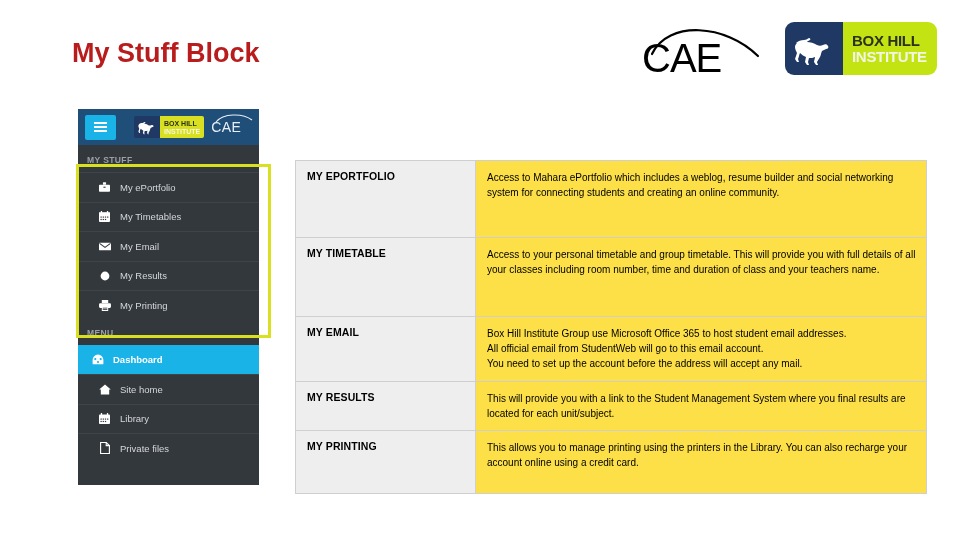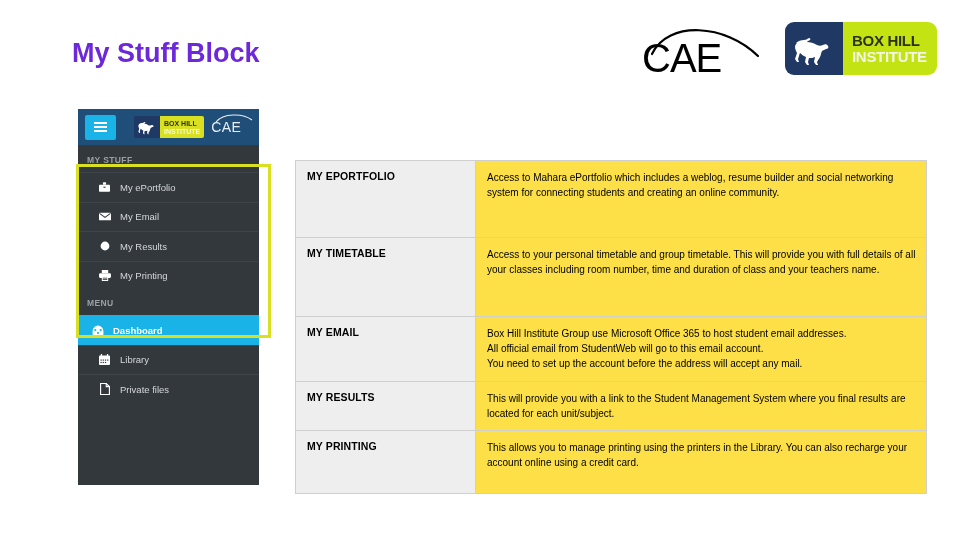--- a/index.html
+++ b/index.html
@@ -15,21 +15,21 @@
     overflow: hidden;
   }
 
   
   #slide-title {
     position: absolute;
     left: 72px;
     top: 38px;
     font-size: 27px;
     font-weight: bold;
-    color: #6d28d9;
+    color: #b91c1c;
     letter-spacing: 0px;
     white-space: nowrap;
   }
 
   
   #cae-logo {
     position: absolute;
     left: 634px;
     top: 18px;
     width: 132px;
@@ -298,20 +298,40 @@
       <span class="ni-icon">
         <svg width="11" height="10" viewBox="0 0 14 12">
             <rect x="0" y="3" width="14" height="9" rx="1" fill="#fff"></rect>
             <rect x="5" y="0" width="4" height="3" rx="0.6" fill="#fff"></rect>
             <rect x="5.6" y="5.6" width="2.8" height="1.4" fill="#33383d"></rect>
           </svg>
       </span>
       <span>My ePortfolio</span>
     </div>
 
+    <div class="nav-item">
+      <span class="ni-icon">
+        <svg width="11" height="11" viewBox="0 0 12 12">
+            <rect x="0" y="1.5" width="12" height="10.5" rx="1" fill="#fff"></rect>
+            <rect x="0" y="1.5" width="12" height="3" fill="#fff"></rect>
+            <rect x="2" y="0" width="1.4" height="2.6" fill="#fff"></rect>
+            <rect x="8.6" y="0" width="1.4" height="2.6" fill="#fff"></rect>
+            <g fill="#33383d">
+              <rect x="1.6" y="6" width="1.4" height="1.3"></rect>
+              <rect x="4" y="6" width="1.4" height="1.3"></rect>
+              <rect x="6.4" y="6" width="1.4" height="1.3"></rect>
+              <rect x="8.8" y="6" width="1.4" height="1.3"></rect>
+              <rect x="1.6" y="8.6" width="1.4" height="1.3"></rect>
+              <rect x="4" y="8.6" width="1.4" height="1.3"></rect>
+              <rect x="6.4" y="8.6" width="1.4" height="1.3"></rect>
+            </g>
+          </svg>
+      </span>
+      <span>My Timetables</span>
+    </div>
 
     <div class="nav-item">
       <span class="ni-icon">
         <svg width="12" height="9" viewBox="0 0 14 10">
             <rect x="0" y="0.5" width="14" height="9" rx="1" fill="#fff"></rect>
             <path d="M0.6 1.4 L7 6 L13.4 1.4" stroke="#33383d" stroke-width="1.3" fill="none"></path>
           </svg>
       </span>
       <span>My Email</span>
     </div>
@@ -347,20 +367,28 @@
         <svg width="12" height="11" viewBox="0 0 12 11">
             <path d="M6 0.6 A5.4 5.4 0 0 1 11.4 6 L11.4 9.4 A0.9 0.9 0 0 1 10.5 10.3 L1.5 10.3 A0.9 0.9 0 0 1 0.6 9.4 L0.6 6 A5.4 5.4 0 0 1 6 0.6 Z" fill="#fff"></path>
             <circle cx="3.3" cy="5.1" r="1.1" fill="#19b3e8"></circle>
             <circle cx="8.7" cy="5.1" r="1.1" fill="#19b3e8"></circle>
             <circle cx="6" cy="8" r="1.1" fill="#19b3e8"></circle>
           </svg>
       </span>
       <span>Dashboard</span>
     </div>
 
+    <div class="nav-item">
+      <span class="ni-icon">
+        <svg width="12" height="11" viewBox="0 0 12 11">
+            <path d="M6 0.4 L0.2 5.4 L1.8 5.4 L1.8 10.6 L10.2 10.6 L10.2 5.4 L11.8 5.4 Z" fill="#fff"></path>
+          </svg>
+      </span>
+      <span>Site home</span>
+    </div>
 
     <div class="nav-item">
       <span class="ni-icon">
         <svg width="11" height="11" viewBox="0 0 12 12">
             <rect x="0" y="1.5" width="12" height="10.5" rx="1" fill="#fff"></rect>
             <rect x="2" y="0" width="1.4" height="2.6" fill="#fff"></rect>
             <rect x="8.6" y="0" width="1.4" height="2.6" fill="#fff"></rect>
             <g fill="#33383d">
               <rect x="1.6" y="6" width="1.4" height="1.3"></rect>
               <rect x="4" y="6" width="1.4" height="1.3"></rect>

